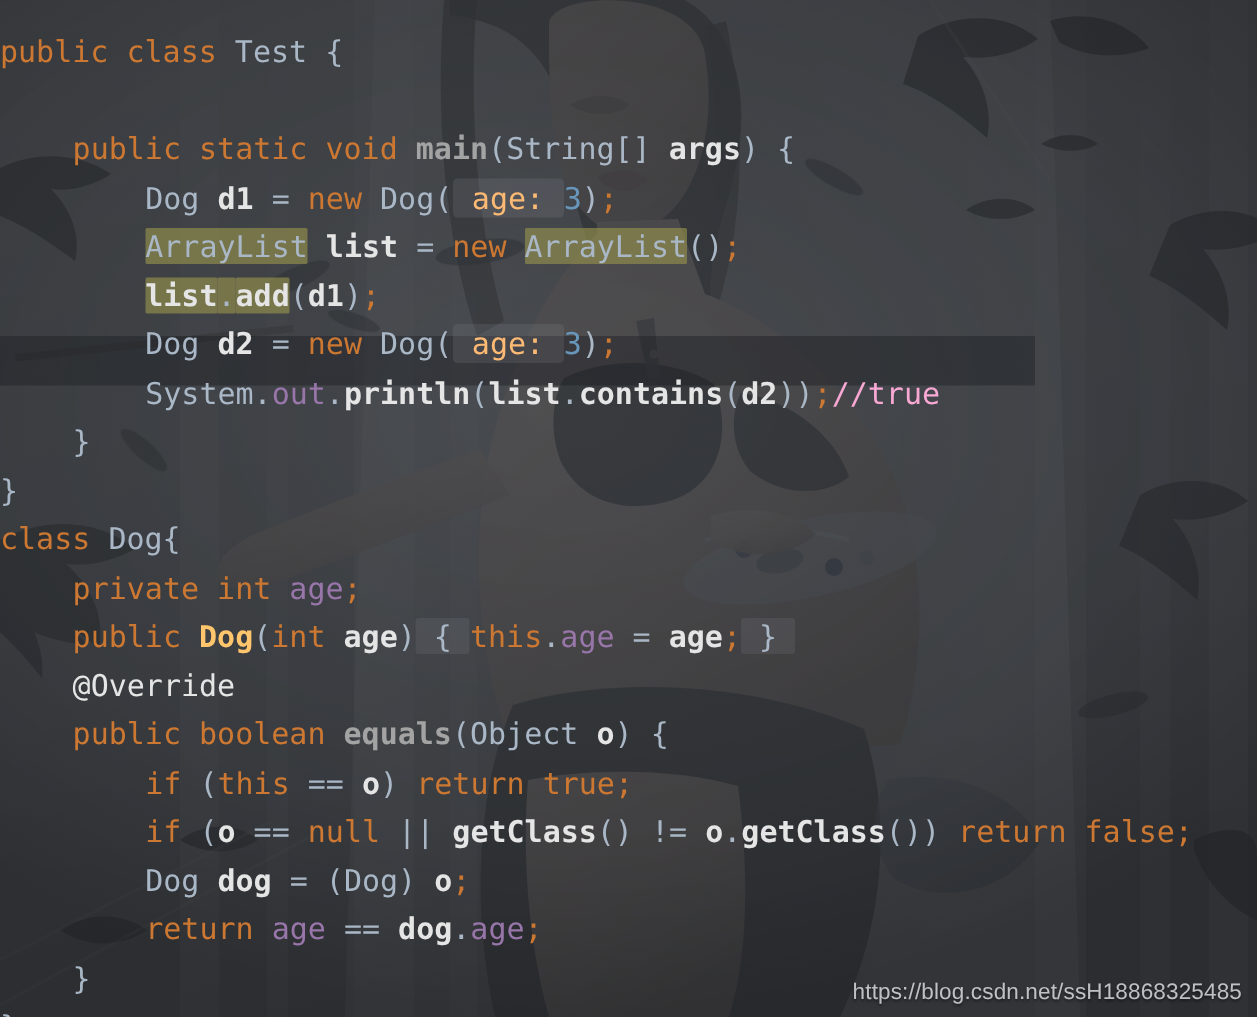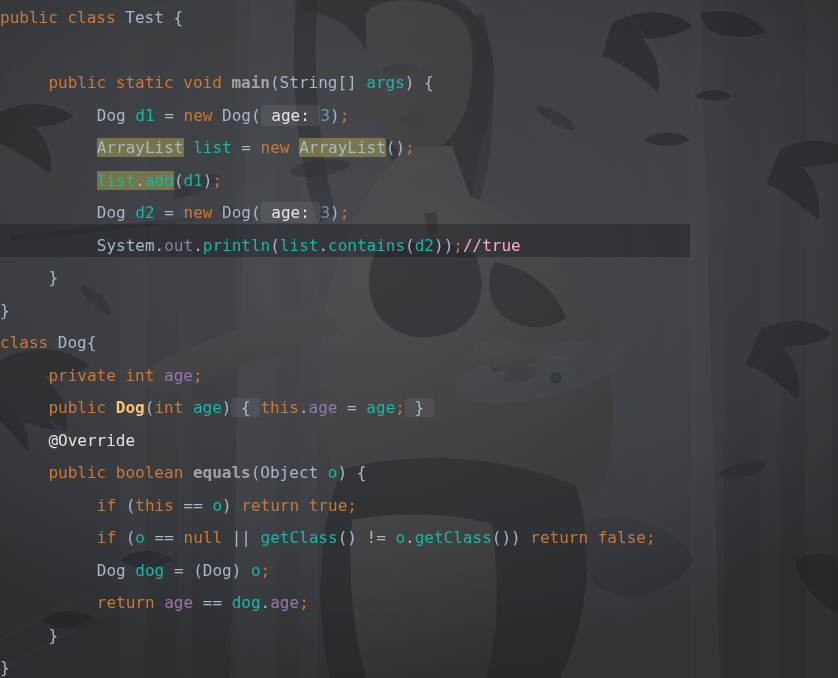--- a/index.html
+++ b/index.html
@@ -38,25 +38,26 @@
     inset: 0;
     background:
       radial-gradient(ellipse 70% 60% at 45% 40%, rgba(0,0,0,0.00) 0%, rgba(0,0,0,0.16) 70%, rgba(0,0,0,0.30) 100%);
     pointer-events: none;
   }
 
   
   #code {
     position: absolute;
     inset: 0;
-    font-size: 16px;
+    font-size: 20px;
     line-height: 32.5px;
     letter-spacing: 0px;
     white-space: pre;
     color: #a9b7c6;
+    margin-top: 16px;
   }
   .line {
     position: absolute;
     left: 0;
     height: 32.5px;
     white-space: pre;
     display: block;
   }
 
   
@@ -65,35 +66,35 @@
     left: 0;
     top: 224px;
     width: 690px;
     height: 33px;
     background: rgba(26, 29, 33, 0.42);
     pointer-events: none;
   }
 
   
   .kw      { color: #cc7832; } 
-  .id      { color: #14b8a6; }                    
+  .id      { color: #e5e5e5; font-weight: bold; }                    
   .type    { color: #a9b7c6; }                    
   .num     { color: #6897bb; }                    
   .meth    { color: #a3a3a3; font-weight: bold; } 
   .ctor    { color: #ffc66d; font-weight: bold; } 
   .field   { color: #9876aa; }                    
   .static-f{ color: #9876aa; }
   .anno    { color: #e5e5e5; }                    
   .cmt     { color: #f9a8d4; }                    
   .punct   { color: #a9b7c6; }
   .semi    { color: #cc7832; }                    
 
   
   .hint {
-    color: #e5e5e5;
+    color: #fdba74;
     background: rgba(150, 156, 162, 0.16);
     border-radius: 3px;
     padding: 1px 1px;
   }
   
   .chip {
     background: rgba(150, 156, 162, 0.14);
     border-radius: 2px;
   }
   
@@ -259,14 +260,15 @@
     </svg>
   </div>
 
   <div id="overlay"></div>
   <div id="vignette"></div>
 
   <div id="current-line-band"></div>
 
   <div id="code"><div class="line" style="top: 2px; left: 0px;"><span class="kw">public</span><span class="punct"> </span><span class="kw">class</span><span class="punct"> </span><span class="type">Test</span><span class="punct"> {</span></div><div class="line" style="top: 34.5px; left: 0px;"></div><div class="line" style="top: 67px; left: 48.4px;"><span class="kw">public</span><span class="punct"> </span><span class="kw">static</span><span class="punct"> </span><span class="kw">void</span><span class="punct"> </span><span class="meth">main</span><span class="punct">(</span><span class="type">String</span><span class="punct">[] </span><span class="id">args</span><span class="punct">) {</span></div><div class="line" style="top: 99.5px; left: 96.8px;"><span class="type">Dog</span><span class="punct"> </span><span class="id">d1</span><span class="punct"> = </span><span class="kw">new</span><span class="punct"> </span><span class="type">Dog</span><span class="punct">(</span><span class="hint"> age: </span><span class="num">3</span><span class="punct">)</span><span class="semi">;</span></div><div class="line" style="top: 132px; left: 96.8px;"><span class="type usehl">ArrayList</span><span class="punct"> </span><span class="id">list</span><span class="punct"> = </span><span class="kw">new</span><span class="punct"> </span><span class="type usehl">ArrayList</span><span class="punct">()</span><span class="semi">;</span></div><div class="line" style="top: 164.5px; left: 96.8px;"><span class="id usehl">list</span><span class="punct usehl">.</span><span class="id usehl">add</span><span class="punct">(</span><span class="id">d1</span><span class="punct">)</span><span class="semi">;</span></div><div class="line" style="top: 197px; left: 96.8px;"><span class="type">Dog</span><span class="punct"> </span><span class="id">d2</span><span class="punct"> = </span><span class="kw">new</span><span class="punct"> </span><span class="type">Dog</span><span class="punct">(</span><span class="hint"> age: </span><span class="num">3</span><span class="punct">)</span><span class="semi">;</span></div><div class="line" style="top: 229.5px; left: 96.8px;"><span class="type">System</span><span class="punct">.</span><span class="static-f">out</span><span class="punct">.</span><span class="id">println</span><span class="punct">(</span><span class="id">list</span><span class="punct">.</span><span class="id">contains</span><span class="punct">(</span><span class="id">d2</span><span class="punct">))</span><span class="semi">;</span><span class="cmt">//true</span></div><div class="line" style="top: 262px; left: 48.4px;"><span class="punct">}</span></div><div class="line" style="top: 294.5px; left: 0px;"><span class="punct">}</span></div><div class="line" style="top: 327px; left: 0px;"><span class="kw">class</span><span class="punct"> </span><span class="type">Dog</span><span class="punct">{</span></div><div class="line" style="top: 359.5px; left: 48.4px;"><span class="kw">private</span><span class="punct"> </span><span class="kw">int</span><span class="punct"> </span><span class="field">age</span><span class="semi">;</span></div><div class="line" style="top: 392px; left: 48.4px;"><span class="kw">public</span><span class="punct"> </span><span class="ctor">Dog</span><span class="punct">(</span><span class="kw">int</span><span class="punct"> </span><span class="id">age</span><span class="punct">)</span><span class="punct chip"> { </span><span class="kw">this</span><span class="punct">.</span><span class="field">age</span><span class="punct"> = </span><span class="id">age</span><span class="semi">;</span><span class="punct chip"> } </span></div><div class="line" style="top: 424.5px; left: 48.4px;"><span class="anno">@Override</span></div><div class="line" style="top: 457px; left: 48.4px;"><span class="kw">public</span><span class="punct"> </span><span class="kw">boolean</span><span class="punct"> </span><span class="meth">equals</span><span class="punct">(</span><span class="type">Object</span><span class="punct"> </span><span class="id">o</span><span class="punct">) {</span></div><div class="line" style="top: 489.5px; left: 96.8px;"><span class="kw">if</span><span class="punct"> (</span><span class="kw">this</span><span class="punct"> == </span><span class="id">o</span><span class="punct">) </span><span class="kw">return</span><span class="punct"> </span><span class="kw">true</span><span class="semi">;</span></div><div class="line" style="top: 522px; left: 96.8px;"><span class="kw">if</span><span class="punct"> (</span><span class="id">o</span><span class="punct"> == </span><span class="kw">null</span><span class="punct"> || </span><span class="id">getClass</span><span class="punct">() != </span><span class="id">o</span><span class="punct">.</span><span class="id">getClass</span><span class="punct">()) </span><span class="kw">return</span><span class="punct"> </span><span class="kw">false</span><span class="semi">;</span></div><div class="line" style="top: 554.5px; left: 96.8px;"><span class="type">Dog</span><span class="punct"> </span><span class="id">dog</span><span class="punct"> = (</span><span class="type">Dog</span><span class="punct">) </span><span class="id">o</span><span class="semi">;</span></div><div class="line" style="top: 587px; left: 96.8px;"><span class="kw">return</span><span class="punct"> </span><span class="field">age</span><span class="punct"> == </span><span class="id">dog</span><span class="punct">.</span><span class="field">age</span><span class="semi">;</span></div><div class="line" style="top: 619.5px; left: 48.4px;"><span class="punct">}</span></div><div class="line" style="top: 652px; left: 0px;"><span class="punct">}</span></div></div>
 
+  <div id="watermark">https://blog.csdn.net/ssH18868325485</div>
 
 </div>
 
 </body></html>

